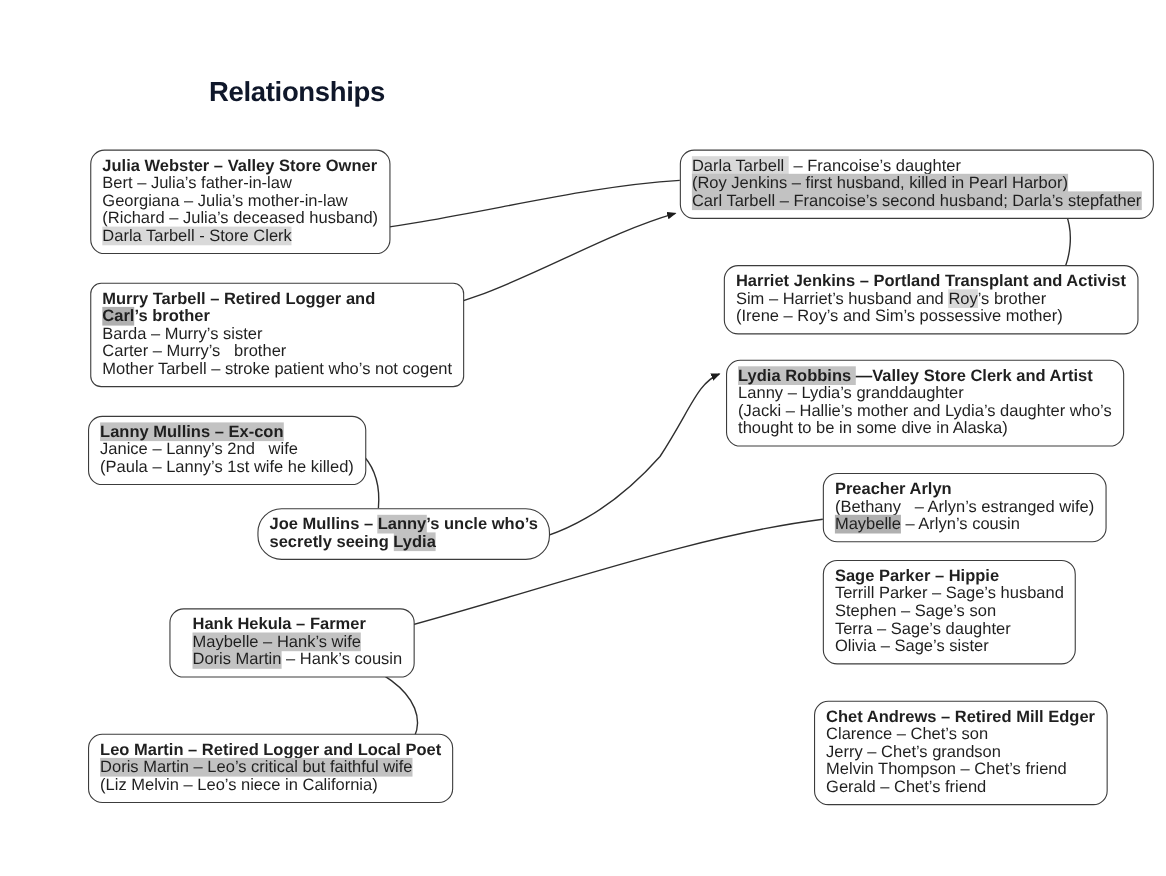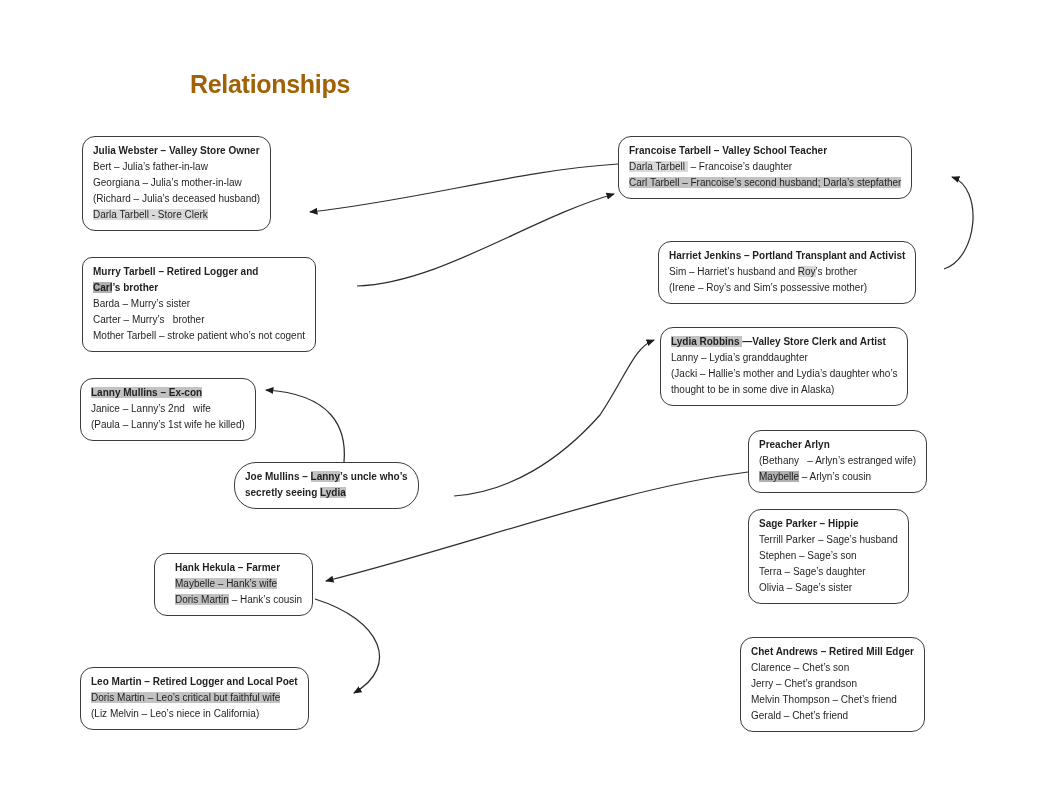--- a/index.html
+++ b/index.html
@@ -2,29 +2,29 @@
 <html><head>
 <meta charset="utf-8">
 <style>
   html,body{margin:0;padding:0;background:#ffffff;}
   .canvas{
     position:relative;width:1060px;height:796px;background:#ffffff;
     font-family:"Liberation Sans",sans-serif;color:#1f1f1f;overflow:hidden;
   }
   .page-title{
     position:absolute;left:190px;top:70px;
-    font-size:25px;font-weight:800;letter-spacing:-0.3px;color:#a16207;
+    font-size:25px;font-weight:800;letter-spacing:-0.3px;color:#0f172a;
   }
   .connector-layer{position:absolute;left:0;top:0;width:1060px;height:796px;pointer-events:none;}
   .connector{fill:none;stroke:#2e2e2e;stroke-width:1.25px;}
   .box{
     position:absolute;background:#ffffff;border:1.4px solid #3c3c3c;border-radius:13px;
     padding:6px 10px 7px 10px;width:max-content;
   }
-  .line{font-size:10px;line-height:16px;white-space:pre;}
+  .line{font-size:15px;line-height:16px;white-space:pre;}
   .line.bold{font-weight:700;}
   .hl-light{background:#d9d9d9;}
   .hl-mid{background:#c2c2c2;}
   .hl-dark{background:#b0b0b0;}
 </style>
 </head>
 <body>
 
 <div class="canvas">
   <div class="page-title">Relationships</div>
@@ -72,22 +72,22 @@
         <div class="line bold"><span>Hank Hekula – Farmer</span></div>
         <div class="line"><span class="hl-mid">Maybelle – Hank’s wife</span></div>
         <div class="line"><span class="hl-mid">Doris Martin</span><span> – Hank’s cousin</span></div>
       </div>
       <div class="box" style="left: 80px; top: 667px;">
         <div class="line bold"><span>Leo Martin – Retired Logger and Local Poet</span></div>
         <div class="line"><span class="hl-mid">Doris Martin – Leo’s critical but faithful wife</span></div>
         <div class="line"><span>(Liz Melvin – Leo’s niece in California)</span></div>
       </div>
       <div class="box" style="left: 618px; top: 136px;">
-        <div class="line bold"><span>Francoise Tarbell – Valley School Teacher</span></div>
         <div class="line"><span class="hl-light">Darla Tarbell </span><span> – Francoise’s daughter</span></div>
+        <div class="line"><span class="hl-mid">(Roy Jenkins – first husband, killed in Pearl Harbor)</span></div>
         <div class="line"><span class="hl-mid">Carl Tarbell – Francoise’s second husband; Darla’s stepfather</span></div>
       </div>
       <div class="box" style="left: 658px; top: 241px;">
         <div class="line bold"><span>Harriet Jenkins – Portland Transplant and Activist</span></div>
         <div class="line"><span>Sim – Harriet’s husband and </span><span class="hl-light">Roy</span><span>’s brother</span></div>
         <div class="line"><span>(Irene – Roy’s and Sim’s possessive mother)</span></div>
       </div>
       <div class="box" style="left: 660px; top: 327px;">
         <div class="line bold"><span class="hl-mid">Lydia Robbins </span><span>—Valley Store Clerk and Artist</span></div>
         <div class="line"><span>Lanny – Lydia’s granddaughter</span></div>

